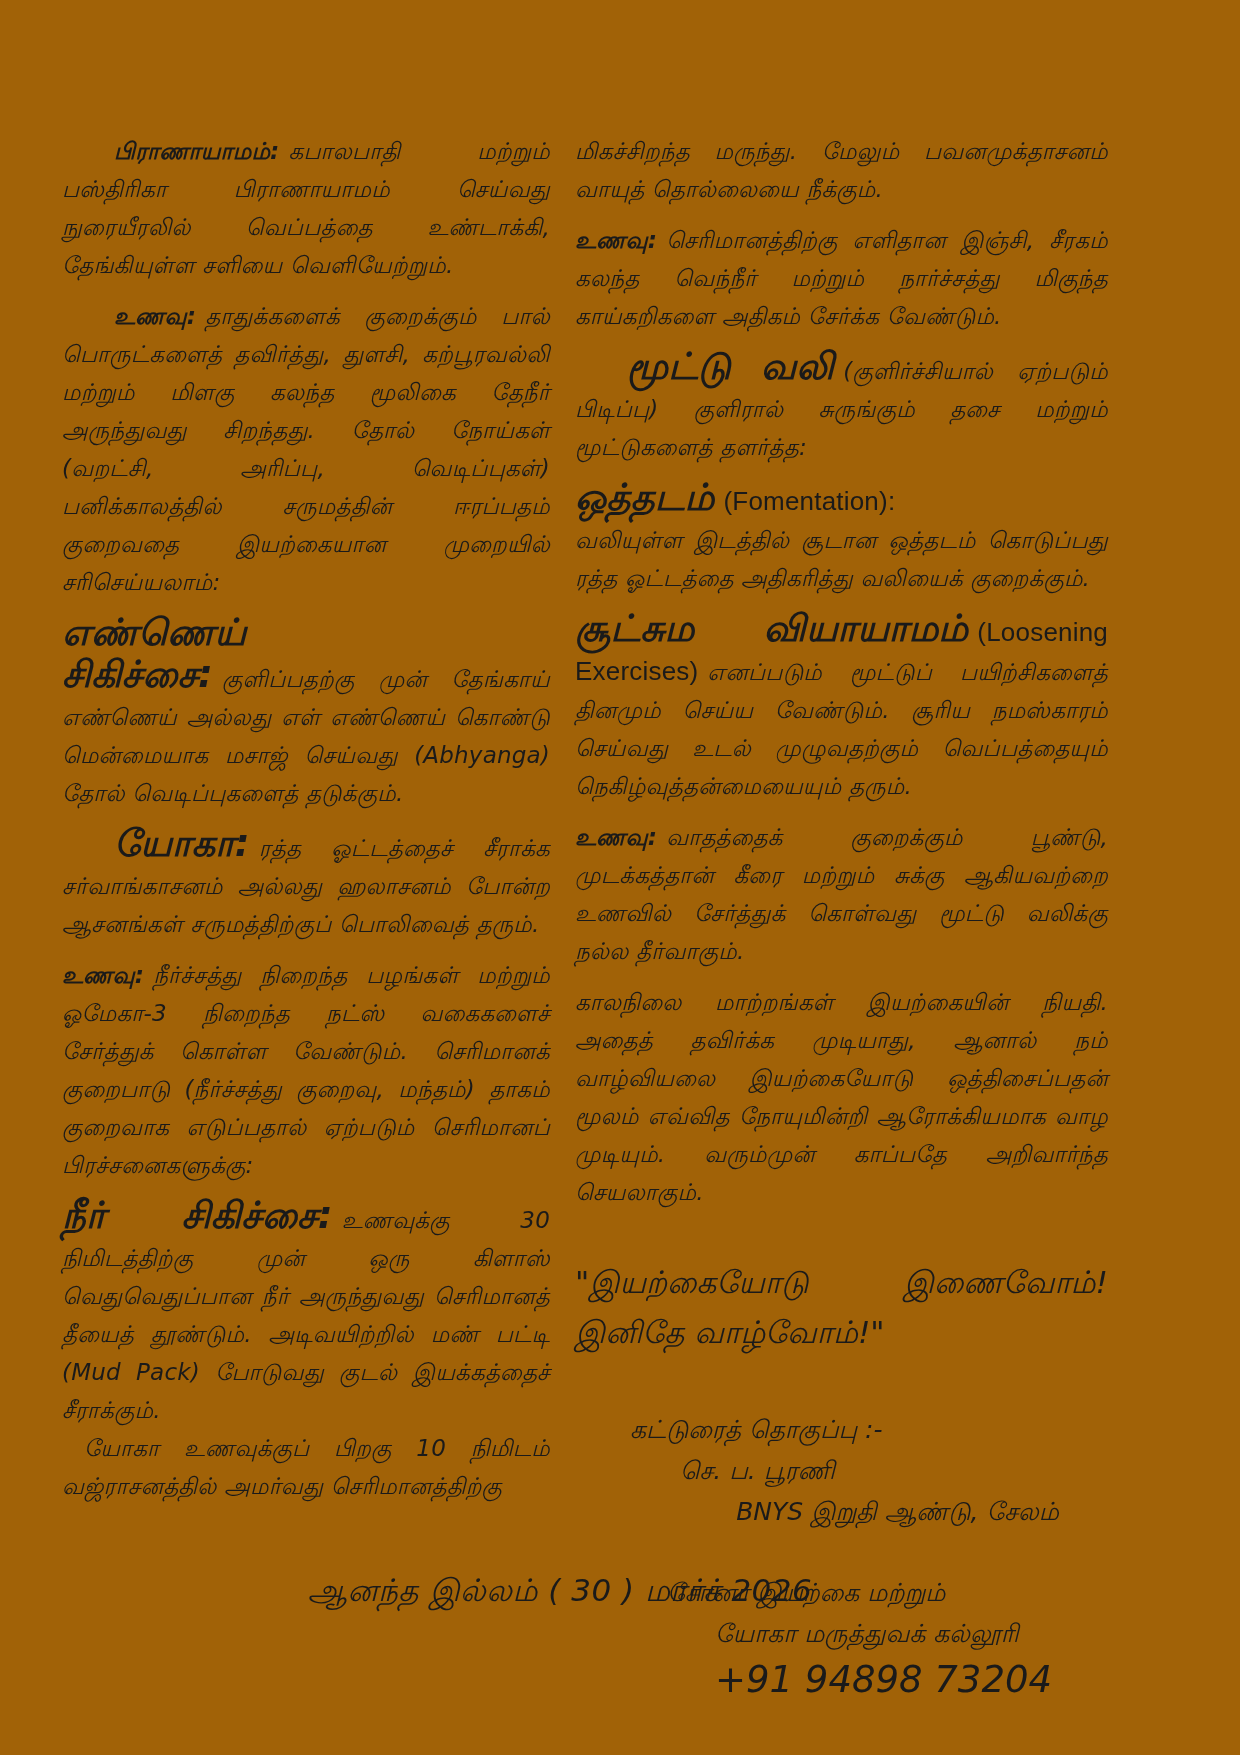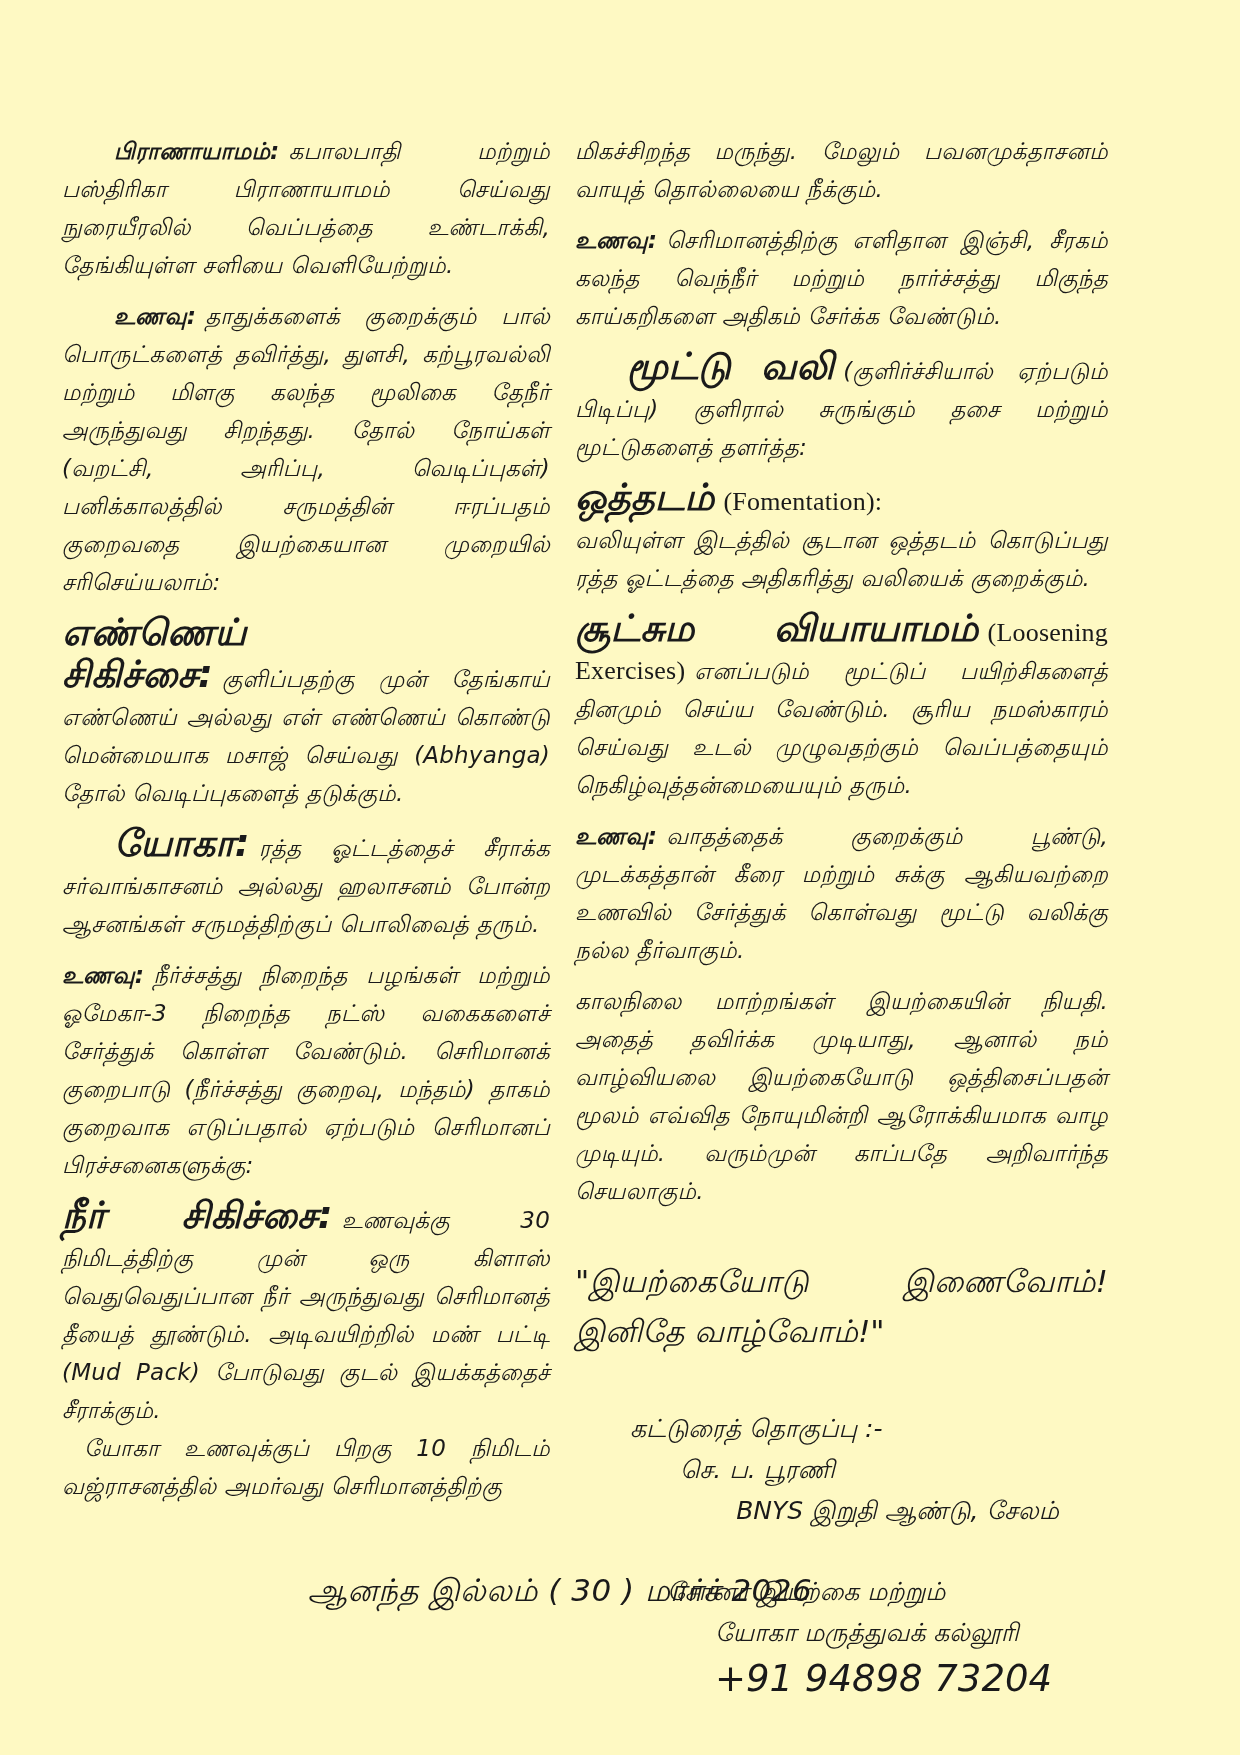--- a/index.html
+++ b/index.html
@@ -1,21 +1,21 @@
 <!DOCTYPE html>
 <html lang="ta"><head>
 <meta charset="utf-8">
 <style>
   html, body { margin: 0; padding: 0; background: #e8e8e8; }
   .page {
     position: relative;
     width: 1240px;
     height: 1755px;
     margin: 0 auto;
-    background: #fef9c3;
+    background: #a16207;
     font-family: "DejaVu Sans", "Liberation Serif", sans-serif;
     color: #1a1a1a;
     overflow: hidden;
   }
   .columns {
     position: absolute;
     left: 62px;
     top: 132px;
     width: 1046px;
     display: flex;
@@ -35,21 +35,21 @@
   .indent { text-indent: 52px; }
   .indent-sm { text-indent: 22px; }
 
   .lead {
     font-weight: bold;
     margin-right: 9px;
     font-style: italic;
   }
   .h-lg > .lead { font-size: 37px; }
   .latin {
-    font-family: Liberation Serif, serif;
+    font-family: Liberation Sans, sans-serif;
     font-style: normal;
     font-weight: normal;
     font-size: 25px;
     margin-right: 9px;
   }
   .h-lg > .latin { font-size: 26px; }
 
   .quote {
     font-size: 31px;
     line-height: 50px;

